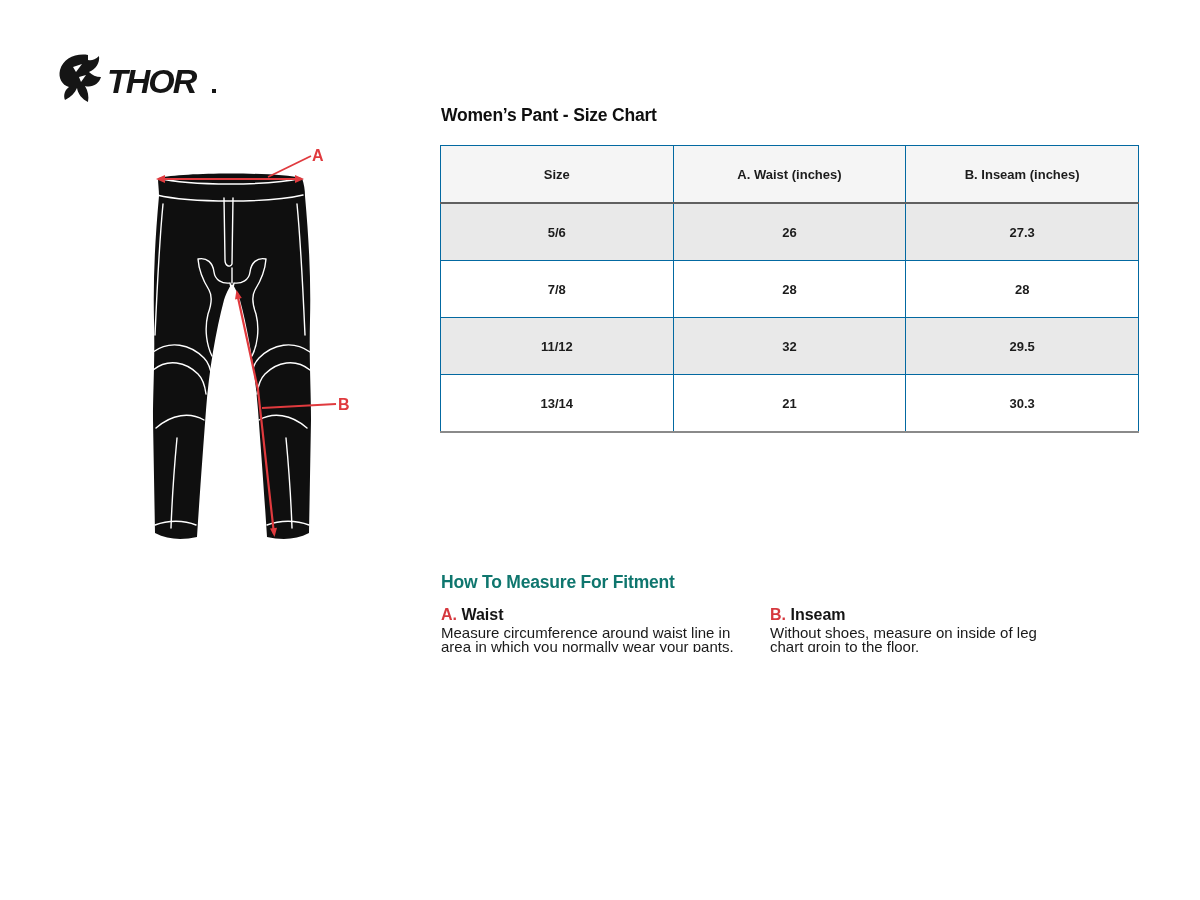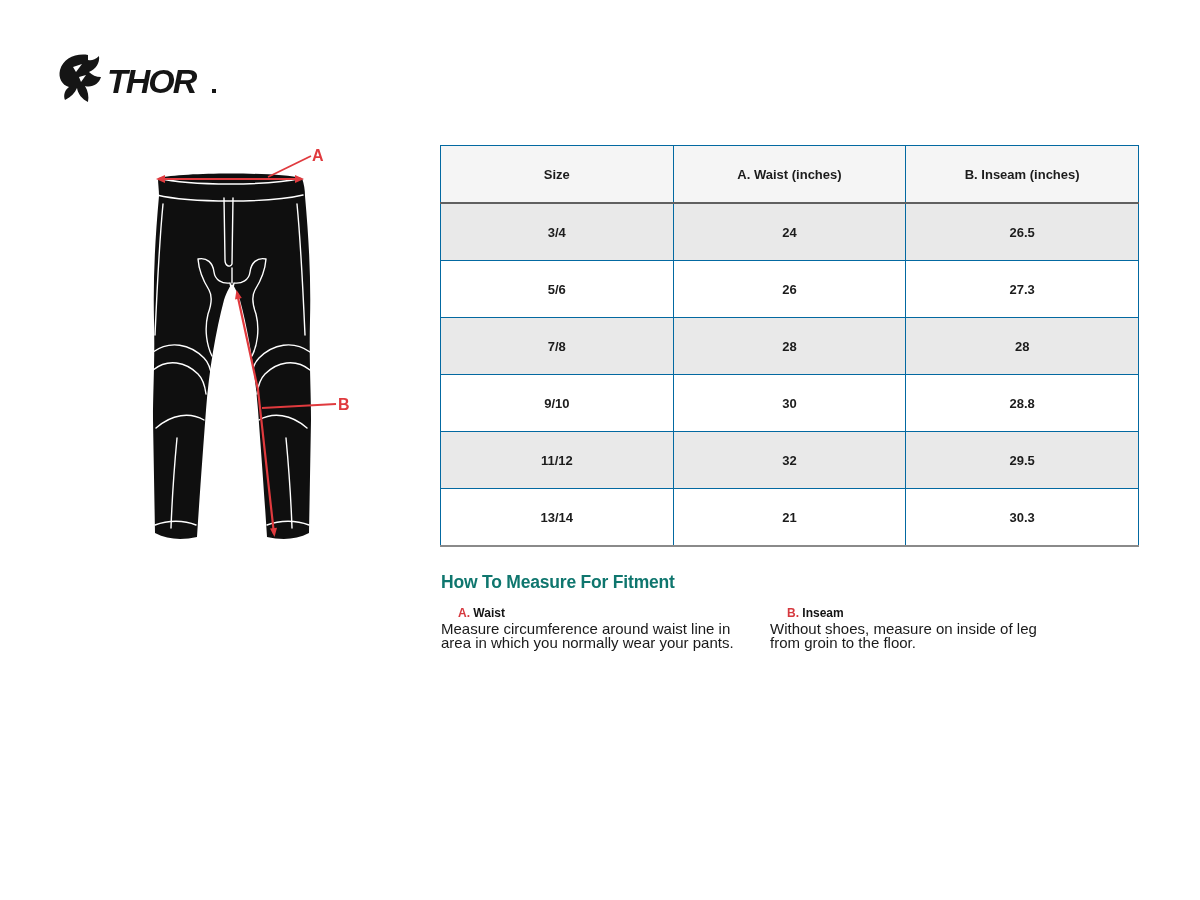--- a/index.html
+++ b/index.html
@@ -35,21 +35,21 @@
   .size-table thead th{background:#f5f5f5;border-bottom:2px solid #606060;}
   .size-table tbody tr:nth-child(odd){background:#e9e9e9;}
   .size-table tbody tr:nth-child(even){background:#ffffff;}
 
   
   .measure{position:absolute;left:441px;top:572px;width:700px;}
   .measure h2{margin:0 0 13px 0;font-size:17.5px;letter-spacing:-0.2px;color:#0f766e;}
   .measure-cols{display:flex;}
   .mi{width:322px;margin-right:7px;}
   .mi.second{width:300px;margin-right:0;}
-  .mi-head{font-size:12px;font-weight:bold;margin-bottom:2px;color:#141414;margin-left:17px;}
+  .mi-head{font-size:16px;font-weight:bold;margin-bottom:2px;color:#141414;}
   .mi-head .red{color:#d6383e;}
   .mi p{margin:0;font-size:15px;line-height:14px;color:#1a1a1a;}
 
   
   .footer{
     position:absolute;left:57px;top:817px;
     font-size:10.5px;font-weight:bold;line-height:12.5px;letter-spacing:-0.1px;
     color:#0f0f0f;white-space:nowrap;
   }
 </style>
@@ -104,49 +104,40 @@
     <g fill="#e03a3e" stroke="none">
       <polygon points="156,179 165,175 165,183"></polygon>
       <polygon points="304,179 295,175 295,183"></polygon>
       <polygon points="236.5,290 241.8,298.1 235,299.5"></polygon>
       <polygon points="274.5,537 277,527.7 270,528.5"></polygon>
     </g>
     <text x="312" y="161" font-size="16" font-weight="bold" fill="#e03a3e">A</text>
     <text x="338" y="410" font-size="16" font-weight="bold" fill="#e03a3e">B</text>
   </svg>
 
+  <h1 class="title">Women’s Pant - Size Chart</h1>
 
   <table class="size-table">
     <thead>
       <tr>
         <th>Size</th>
         <th>A. Waist (inches)</th>
         <th>B. Inseam (inches)</th>
       </tr>
     </thead>
     <tbody>
       <tr>
-        <td>3/4</td>
-        <td>24</td>
-        <td>26.5</td>
-      </tr>
-      <tr>
         <td>5/6</td>
         <td>26</td>
         <td>27.3</td>
       </tr>
       <tr>
         <td>7/8</td>
         <td>28</td>
         <td>28</td>
-      </tr>
-      <tr>
-        <td>9/10</td>
-        <td>30</td>
-        <td>28.8</td>
       </tr>
       <tr>
         <td>11/12</td>
         <td>32</td>
         <td>29.5</td>
       </tr>
       <tr>
         <td>13/14</td>
         <td>21</td>
         <td>30.3</td>
@@ -156,19 +147,19 @@
 
   <div class="measure">
     <h2>How To Measure For Fitment</h2>
     <div class="measure-cols">
       <div class="mi">
         <div class="mi-head"><span class="red">A.</span> <span>Waist</span></div>
         <p>Measure circumference around waist line in area in which you normally wear your pants.</p>
       </div>
       <div class="mi second">
         <div class="mi-head"><span class="red">B.</span> <span>Inseam</span></div>
-        <p>Without shoes, measure on inside of leg from groin to the floor.</p>
+        <p>Without shoes, measure on inside of leg chart groin to the floor.</p>
       </div>
     </div>
   </div>
 
 
 </div>
 
 </body></html>

